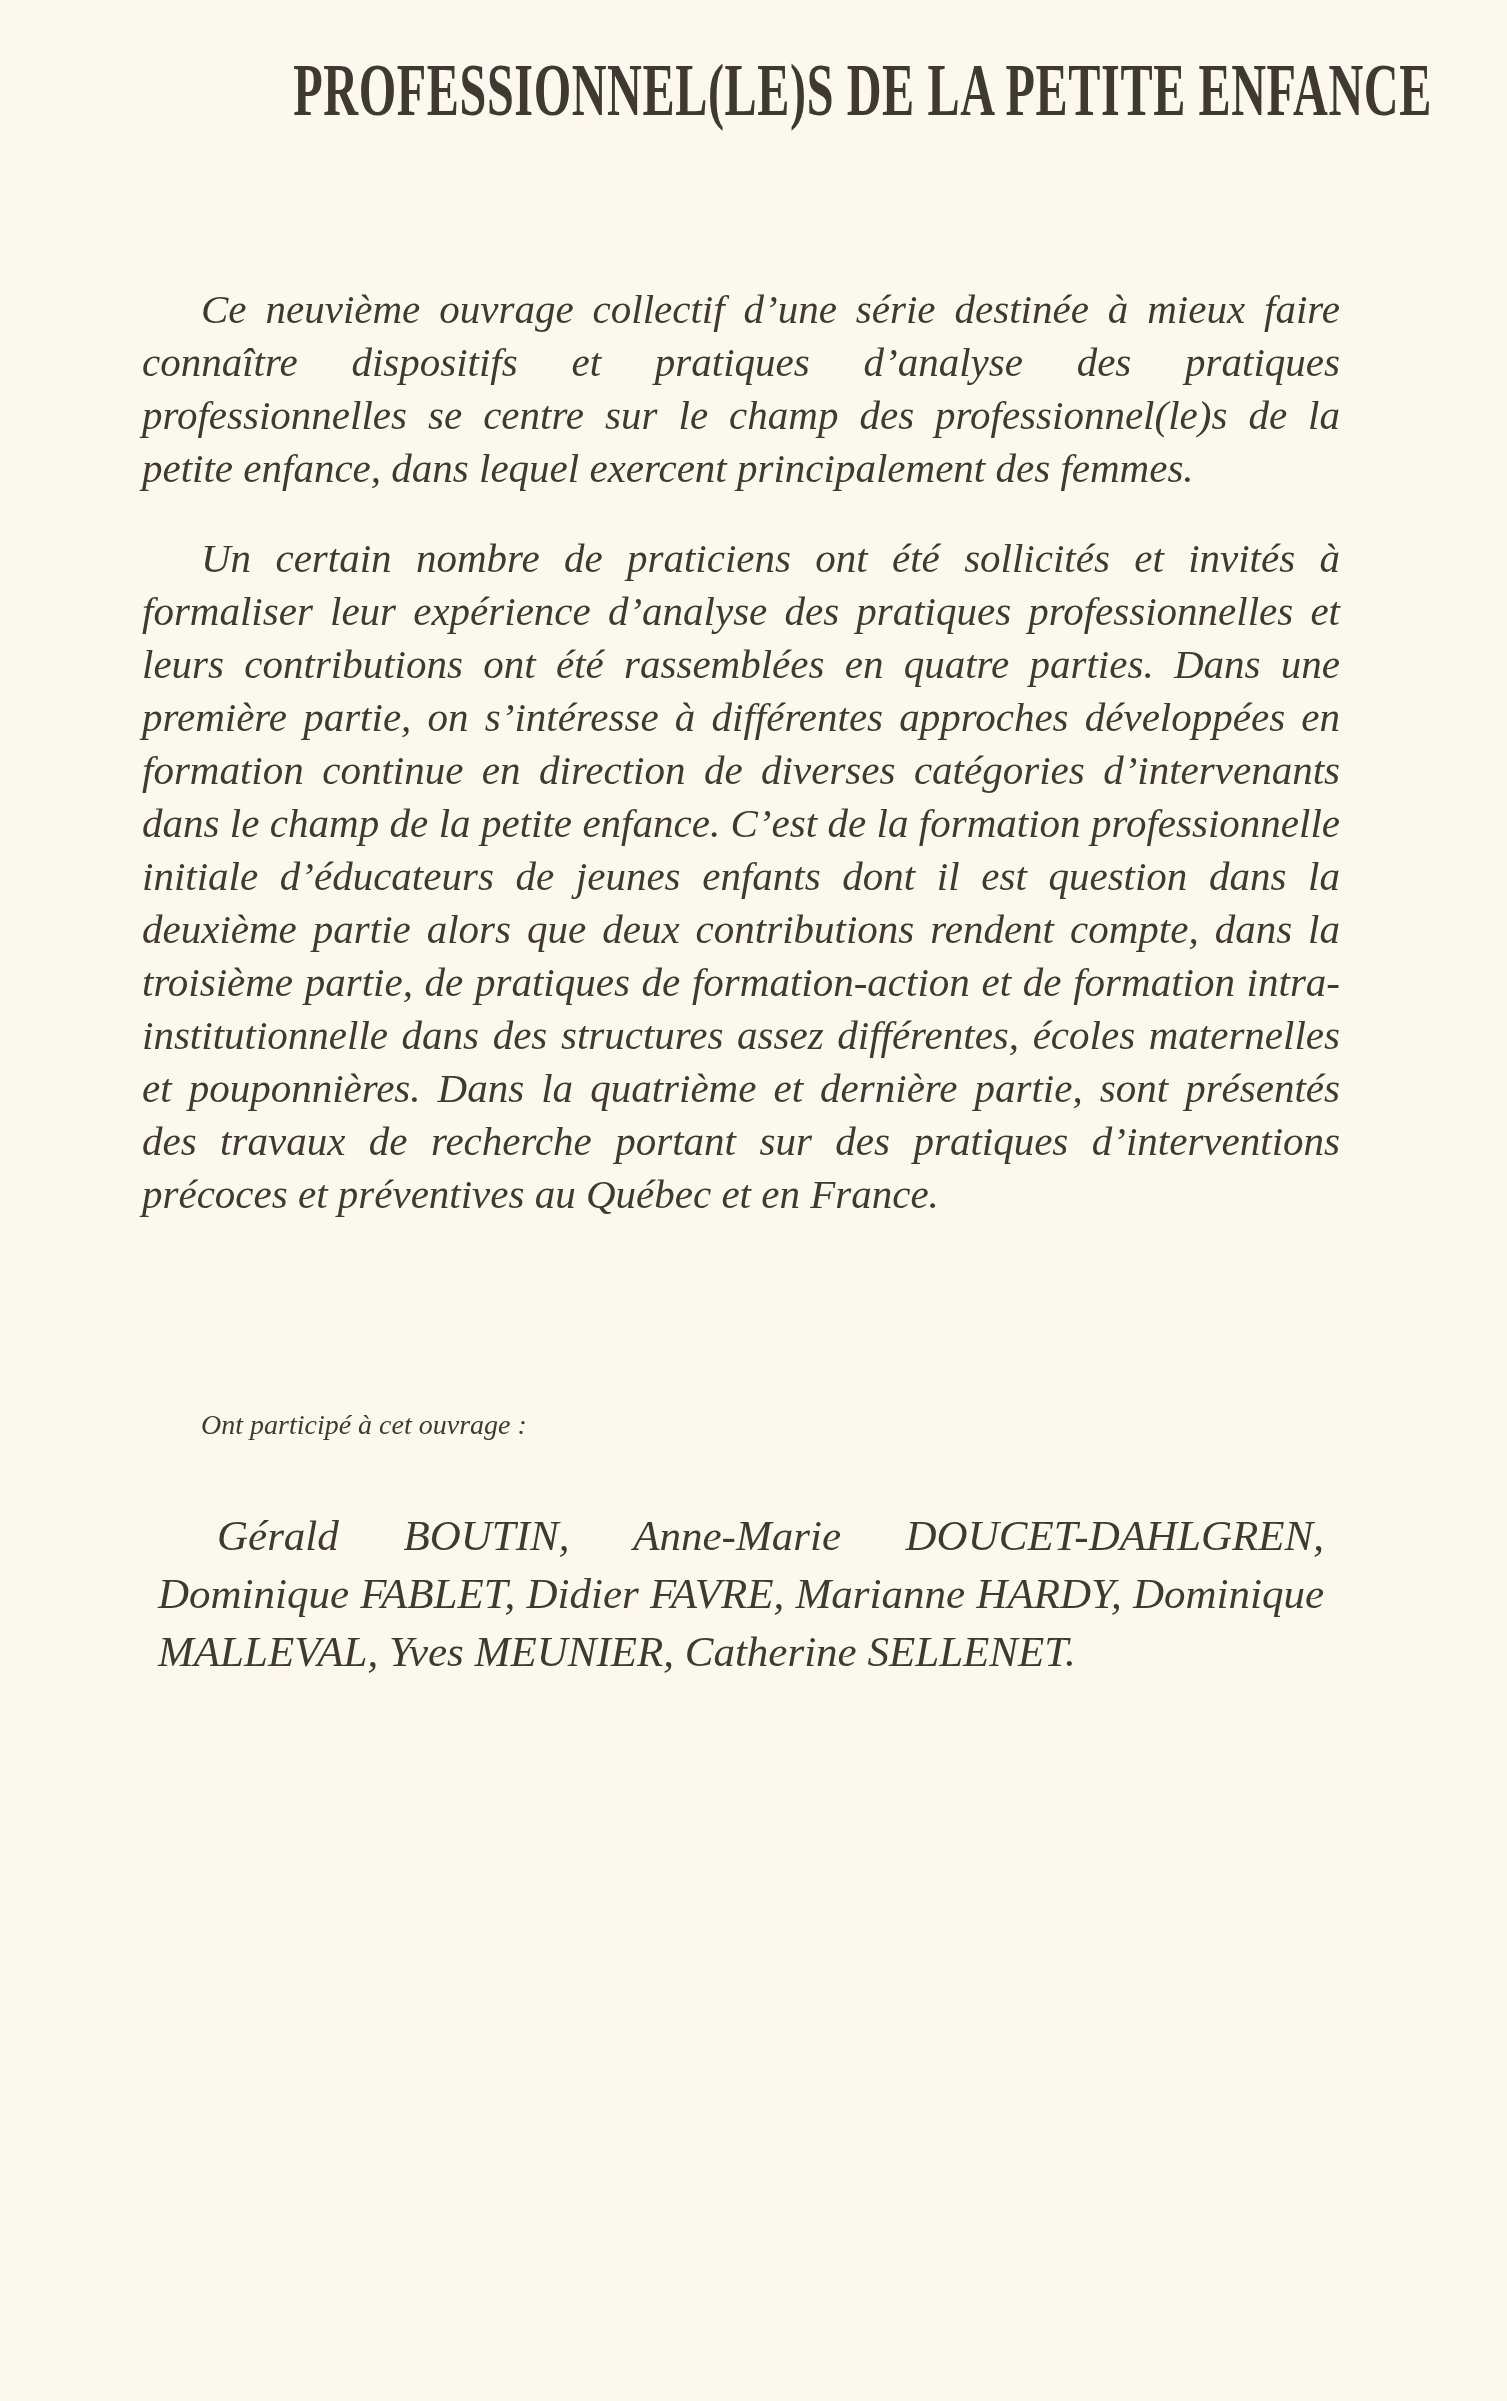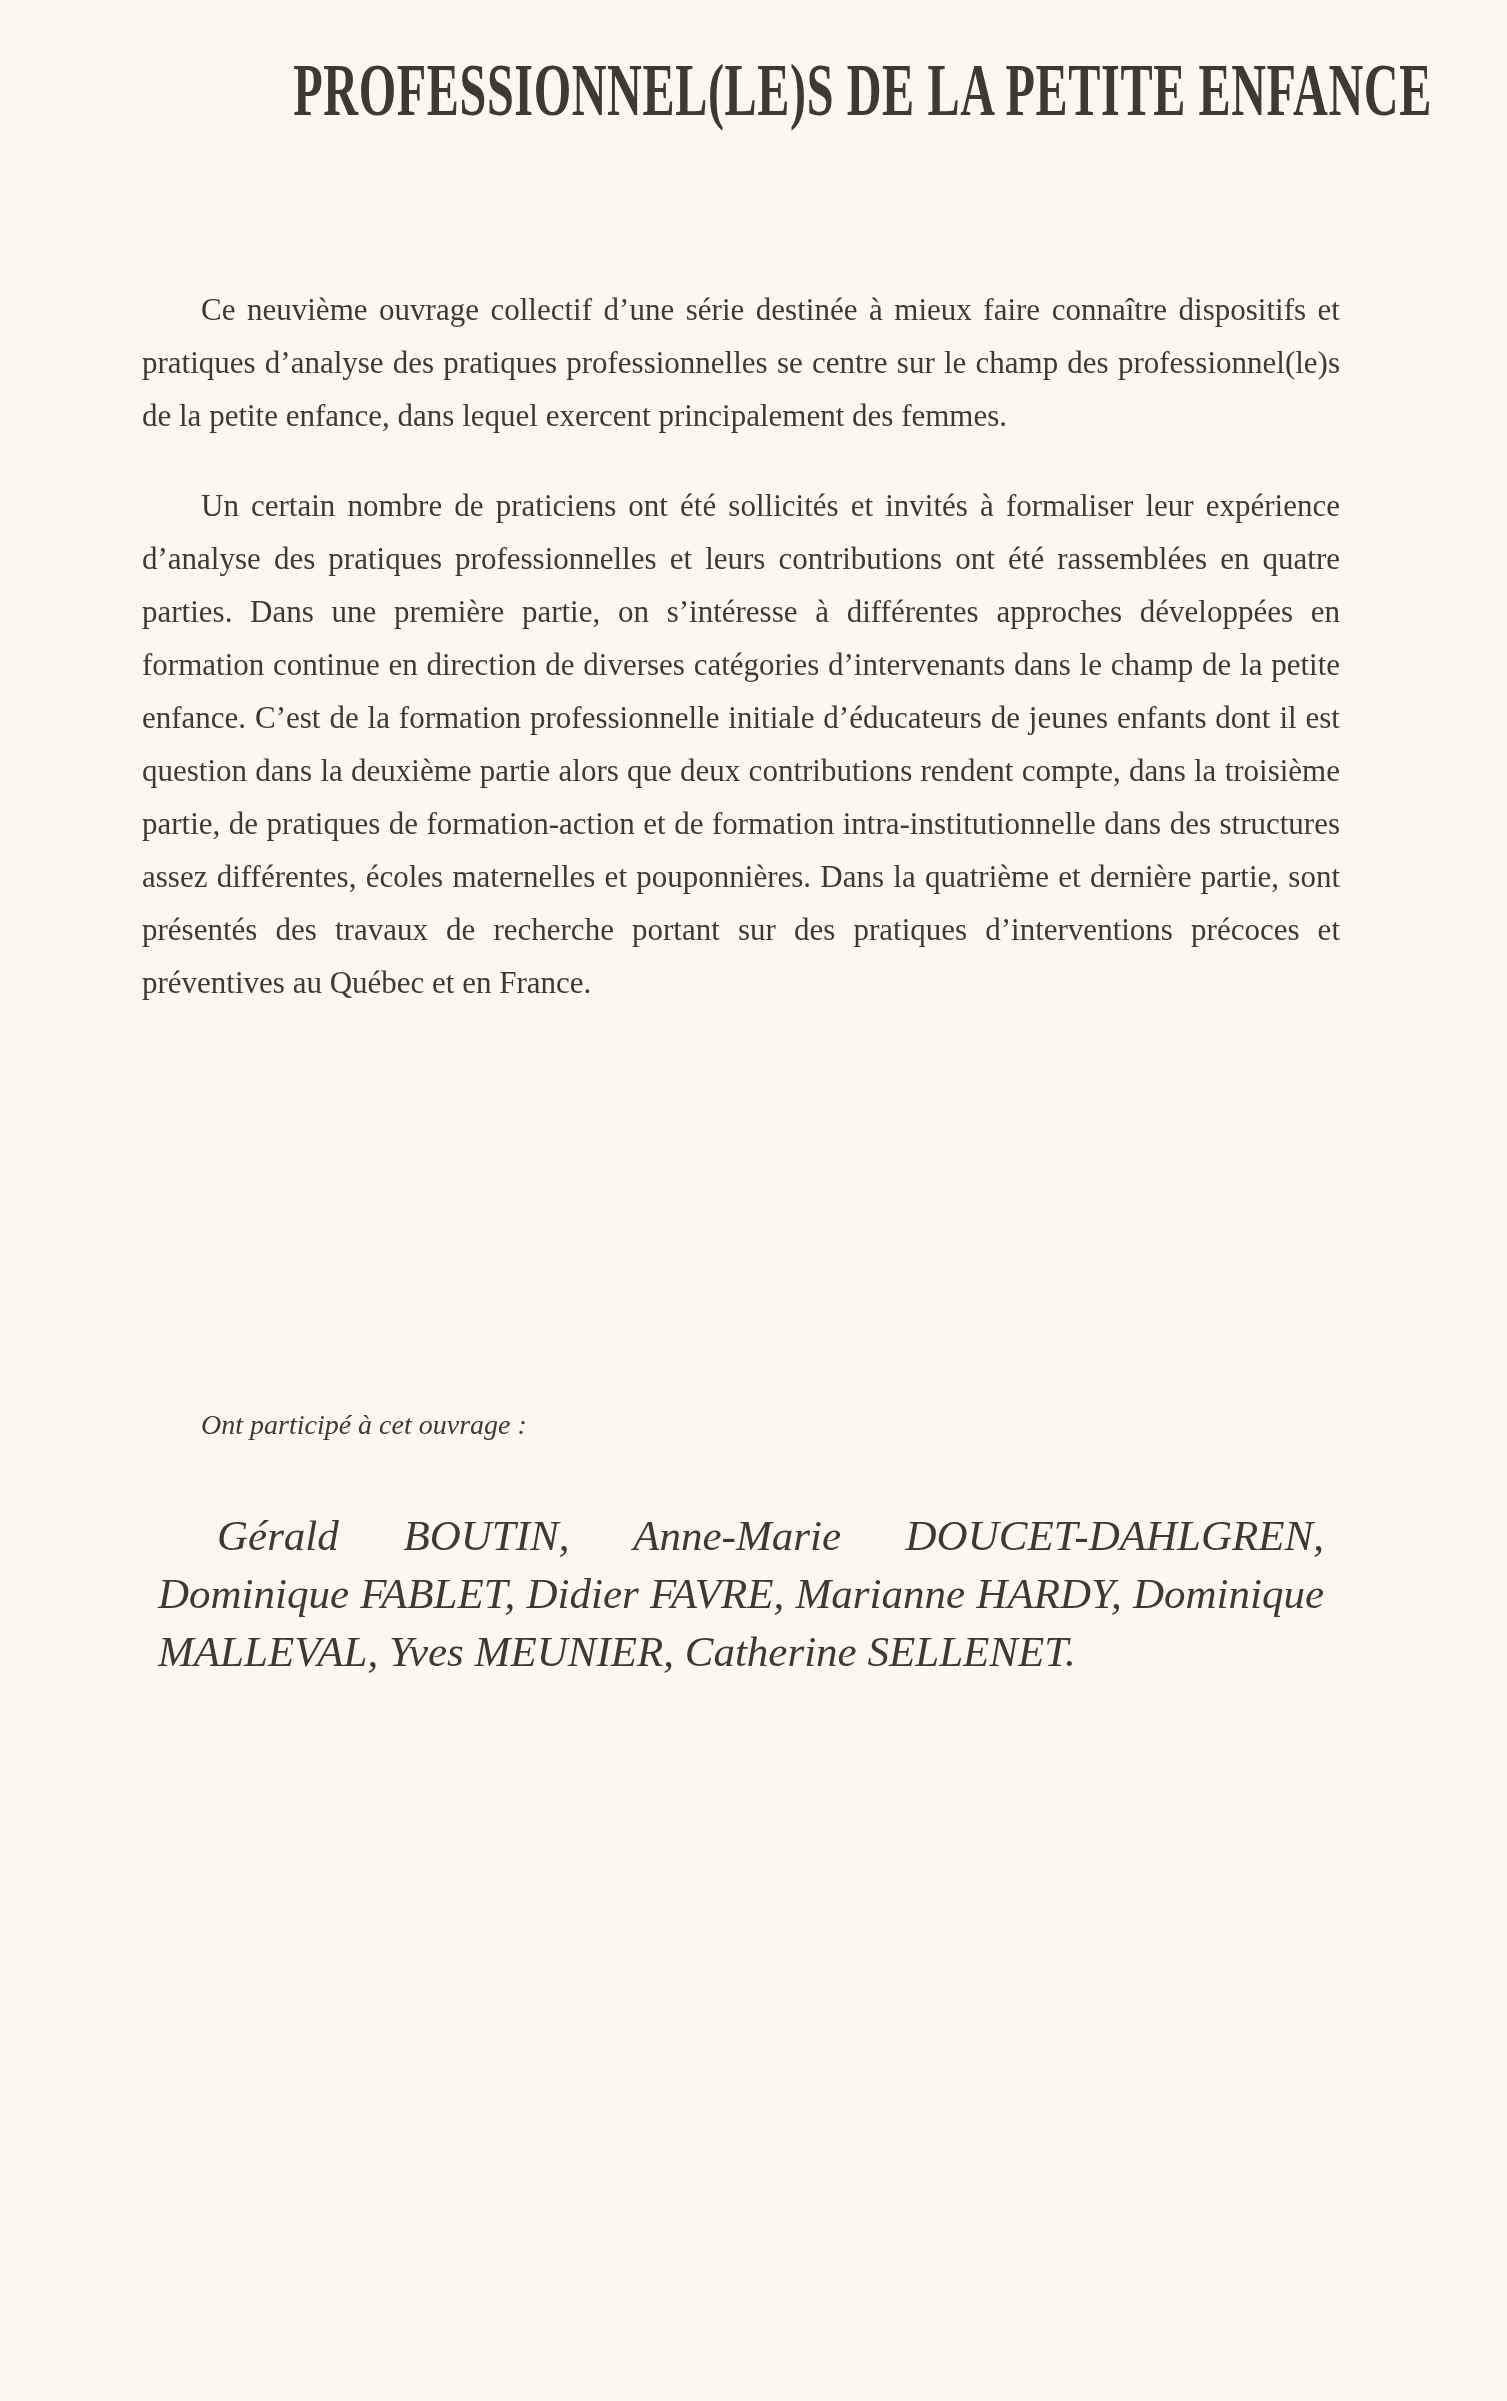--- a/index.html
+++ b/index.html
@@ -20,22 +20,23 @@
   .title-line .tl-text{
     display:inline-block;white-space:nowrap;
     transform-origin:50% 50%;
     letter-spacing:0.9px;
   }
   .title-line.l1 .tl-text{transform:scaleX(0.66);}
   .title-line.l2 .tl-text{transform:scaleX(0.68);}
   
   .synopsis{
     position:absolute;top:283px;left:142px;width:1198px;
-    font-size:31px;line-height:53px;
+    font-size:41px;line-height:53px;
     text-align:justify;
+    font-style:italic;
   }
   .synopsis p{margin:0;text-indent:59px;}
   .synopsis p + p{margin-top:37px;}
   
   .contrib-heading{
     position:absolute;top:1398px;left:142px;width:1198px;
     font-style:italic;font-size:28px;line-height:53px;
     text-indent:59px;
   }
   .contrib-names{

